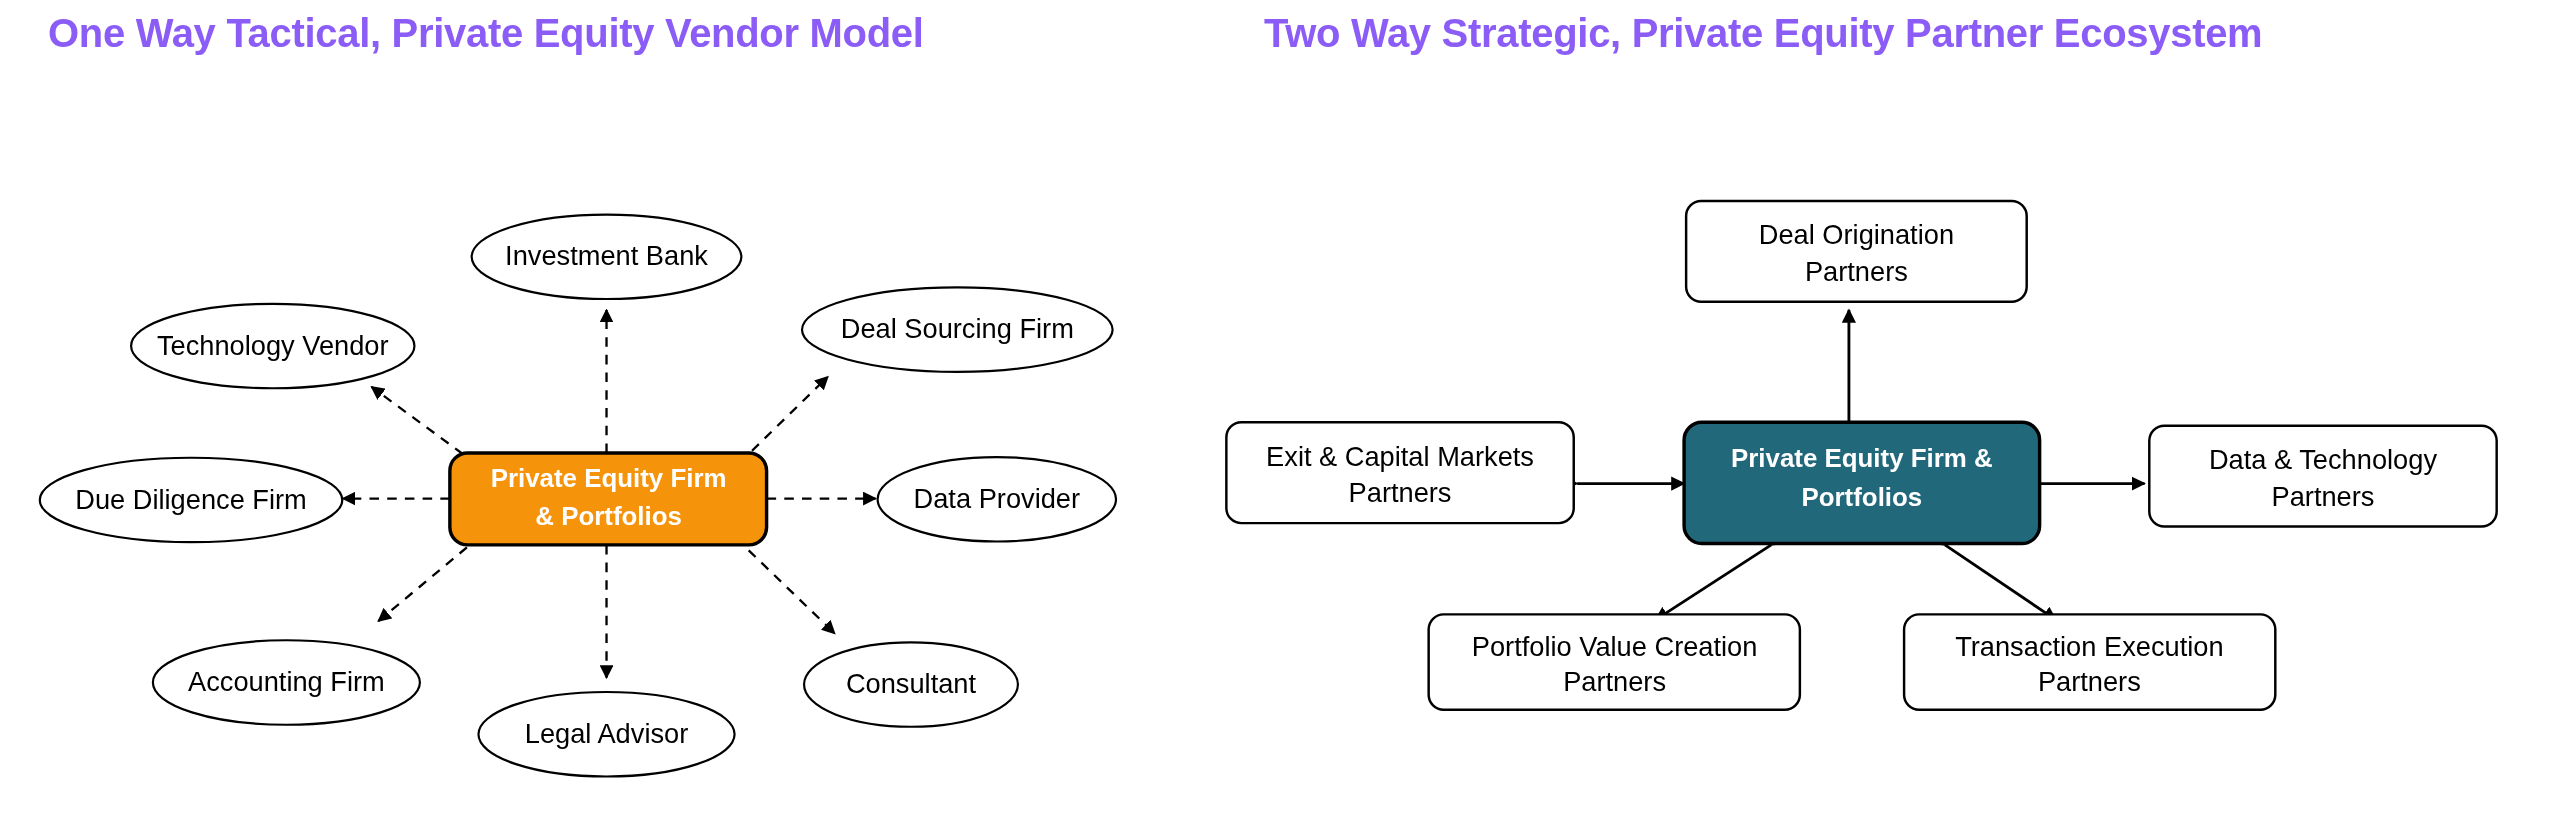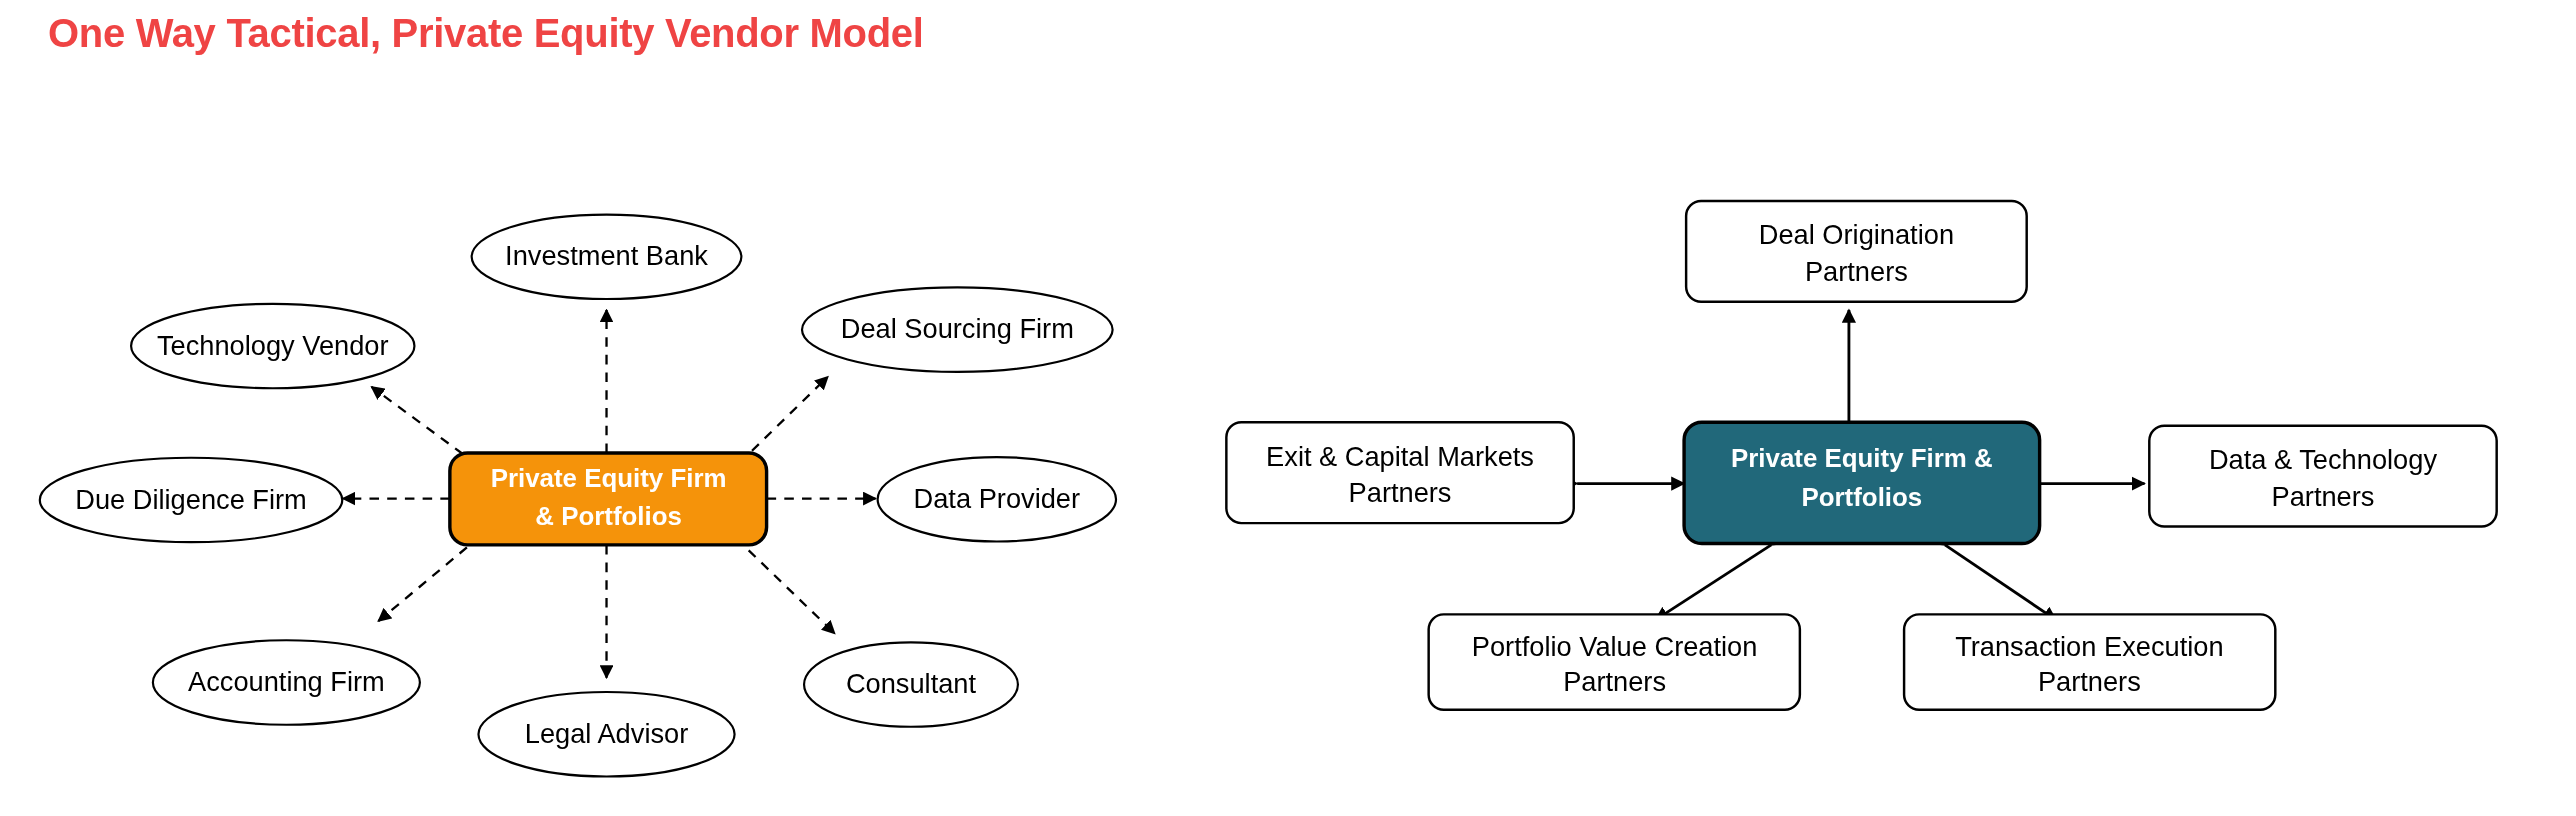--- a/index.html
+++ b/index.html
@@ -18,21 +18,21 @@
     position: absolute;
     left: 0;
     top: 0;
     width: 2576px;
     height: 816px;
   }
   .panel-title {
     position: absolute;
     font-weight: bold;
     font-size: 40px;
-    color: #ef4444;
+    color: #8b5cf6;
     letter-spacing: -0.3px;
     white-space: nowrap;
   }
   #title-left  { left: 48px;   top: 11px; }
   #title-right { left: 1264px; top: 11px; }
 
   svg { position: absolute; left: 0; top: 0; }
 
   .node-text {
     font-family: "Liberation Sans", sans-serif;
@@ -71,20 +71,21 @@
     fill: none;
   }
 </style>
 </head>
 <body>
 
 <div id="canvas">
 
   <div class="panel-title" id="title-left">One Way Tactical, Private Equity Vendor Model</div>
 
+  <div class="panel-title" id="title-right">Two Way Strategic, Private Equity Partner Ecosystem</div>
 
   <svg width="2576" height="816" viewBox="0 0 3781 1198">
     <defs>
       <marker id="arrow-dashed" viewBox="0 0 10 10" refX="9" refY="5" markerWidth="6" markerHeight="6" orient="auto-start-reverse">
         <path d="M 0 0 L 10 5 L 0 10 z" fill="#000000"></path>
       </marker>
       <marker id="arrow-solid" viewBox="0 0 10 10" refX="9" refY="5" markerWidth="5" markerHeight="5" orient="auto-start-reverse">
         <path d="M 0 0 L 10 5 L 0 10 z" fill="#000000"></path>
       </marker>
       <marker id="arrow-solid-start" viewBox="0 0 10 10" refX="1" refY="5" markerWidth="5" markerHeight="5" orient="auto-start-reverse">

